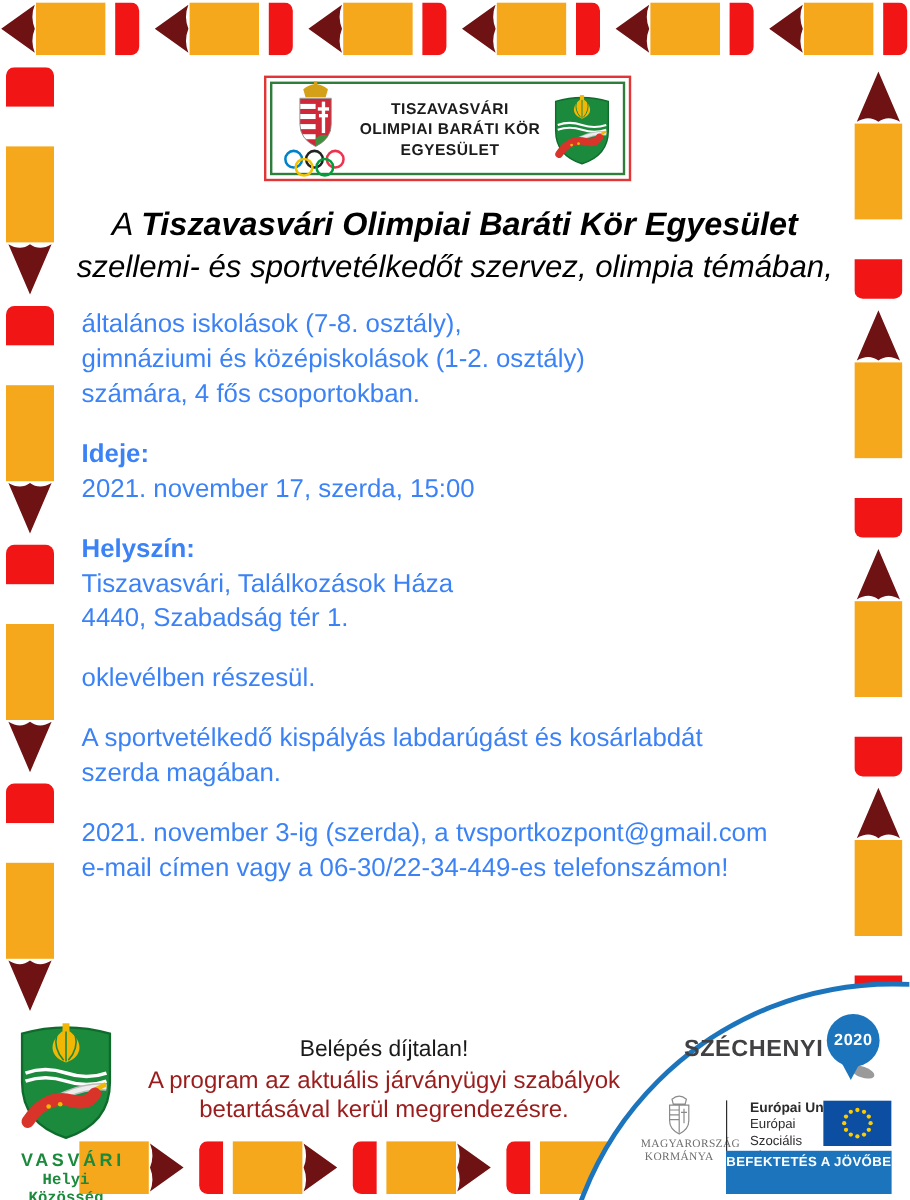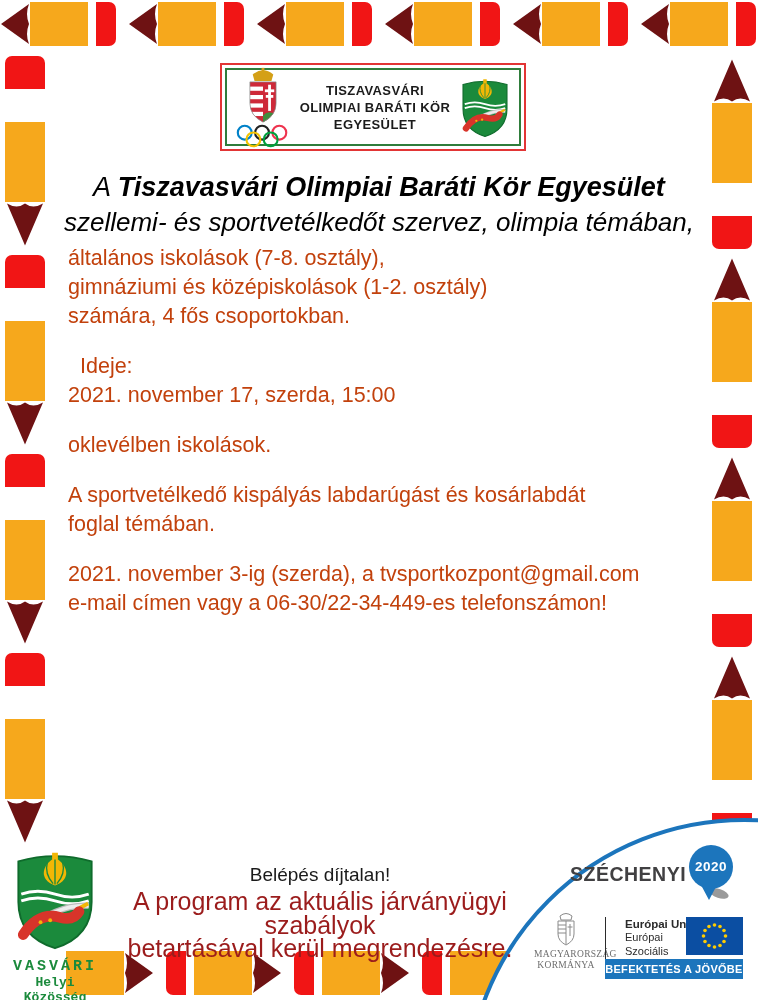--- a/index.html
+++ b/index.html
@@ -37,40 +37,40 @@
             color:#1b1b1b;letter-spacing:.4px;}
 
   
   .title{position:absolute;left:0;top:171px;width:758px;text-align:center;z-index:2;
          font-style:italic;color:#000;}
   .title-l1{font-size:27px;line-height:33px;}
   .title-l1 .org{font-weight:bold;}
   .title-l2{font-size:26px;line-height:32px;margin-top:2px;}
 
   
-  .content{position:absolute;left:68px;top:244px;width:610px;z-index:2;
-           font-size:21.5px;line-height:29px;color:#c2410c;}
+  .content{position:absolute;left:68px;top:256px;width:610px;z-index:2;
+           font-size:21.5px;line-height:29px;color:#3b82f6;}
   .para{margin:0 0 21px 0;}
   .line{display:block;}
-  .bold{font-weight:normal;margin-left:12px;}
+  .bold{font-weight:bold;}
 
   
   .swoosh{position:absolute;left:465px;top:818px;width:550px;height:550px;border-radius:50%;
           background:#fff;border:4px solid var(--pblue);z-index:5;}
 
   
   .vasvari-block{position:absolute;left:6px;top:846px;width:98px;text-align:center;z-index:7;}
-  .vasvari-name{font-family:Liberation Mono, monospace;font-weight:bold;font-size:15px;
-                color:var(--pgreen);letter-spacing:3px;margin-top:2px;}
+  .vasvari-name{font-family:Liberation Sans, sans-serif;font-weight:bold;font-size:15px;
+                color:var(--pgreen);letter-spacing:3px;margin-top:2px;text-align:right;}
   .vasvari-sub{font-family:"Liberation Mono",monospace;font-weight:bold;font-size:13px;
                color:var(--pgreen);letter-spacing:0px;}
 
   .footer-note{position:absolute;left:110px;top:864px;width:420px;text-align:center;z-index:6;}
   .note-free{font-size:19px;color:#1a1a1a;margin-bottom:4px;}
-  .note-covid{font-size:25px;line-height:23.5px;color:var(--covid);}
+  .note-covid{font-size:20px;line-height:23.5px;color:var(--covid);}
 
   .szechenyi{position:absolute;left:570px;top:850px;height:48px;display:flex;
              align-items:center;z-index:6;}
   .sz-name{font-size:19.5px;font-weight:bold;color:#414042;letter-spacing:.5px;}
   .sz-pin{position:relative;width:44px;height:58px;margin-left:3px;flex:none;}
   .sz-shadow{position:absolute;left:20px;top:44px;width:20px;height:9px;border-radius:50%;
              background:#9a9a9a;transform:rotate(18deg);}
   .sz-circle{position:absolute;left:0;top:0;width:44px;height:44px;border-radius:50%;
              background:var(--pblue);color:#fff;font-size:13.5px;font-weight:bold;
              text-align:center;line-height:44px;letter-spacing:.5px;}
@@ -82,21 +82,21 @@
              font-family:"Liberation Serif",serif;font-size:9.5px;line-height:11px;color:#6e6e6e;
              letter-spacing:.3px;}
   .gov-block svg{display:block;margin:0 auto 3px auto;}
 
   .eu-block{position:absolute;left:605px;top:915px;width:138px;z-index:6;}
   .eu-left{position:absolute;left:0;top:2px;width:72px;border-left:1.5px solid #2b2b2b;
            padding-left:19px;color:#2b2b2b;}
   .eu-l1{font-size:11.5px;font-weight:bold;line-height:14px;}
   .eu-l2{font-size:11px;line-height:13.5px;}
   .eu-flag{position:absolute;right:0;top:2px;}
-  .eu-banner{position:absolute;left:0;top:44px;width:138px;height:20px;background:var(--pblue);
+  .eu-banner{position:absolute;left:0;top:44px;width:138px;height:36px;background:var(--pblue);
              color:#fff;font-size:11px;font-weight:bold;text-align:center;line-height:20px;
              letter-spacing:.3px;}
 </style>
 </head>
 <body>
 
 <div class="page">
 
   <div class="border-strip" id="border-top">
       <div class="pencil h dir-left">
@@ -312,25 +312,30 @@
     <p class="para">
       <span class="line">általános iskolások (7-8. osztály),</span>
       <span class="line">gimnáziumi és középiskolások (1-2. osztály)</span>
       <span class="line">számára, 4 fős csoportokban.</span>
     </p>
     <p class="para">
       <span class="line bold">Ideje:</span>
       <span class="line">2021. november 17, szerda, 15:00</span>
     </p>
     <p class="para">
-      <span class="line">oklevélben iskolások.</span>
+      <span class="line bold">Helyszín:</span>
+      <span class="line">Tiszavasvári, Találkozások Háza</span>
+      <span class="line">4440, Szabadság tér 1.</span>
+    </p>
+    <p class="para">
+      <span class="line">oklevélben részesül.</span>
     </p>
     <p class="para">
       <span class="line">A sportvetélkedő kispályás labdarúgást és kosárlabdát</span>
-      <span class="line">foglal témában.</span>
+      <span class="line">szerda magában.</span>
     </p>
     <p class="para">
       <span class="line">2021. november 3-ig (szerda), a tvsportkozpont@gmail.com</span>
       <span class="line">e-mail címen vagy a 06-30/22-34-449-es telefonszámon!</span>
     </p>
   </div>
 
   <div class="swoosh"></div>
 
   <div class="vasvari-block">

